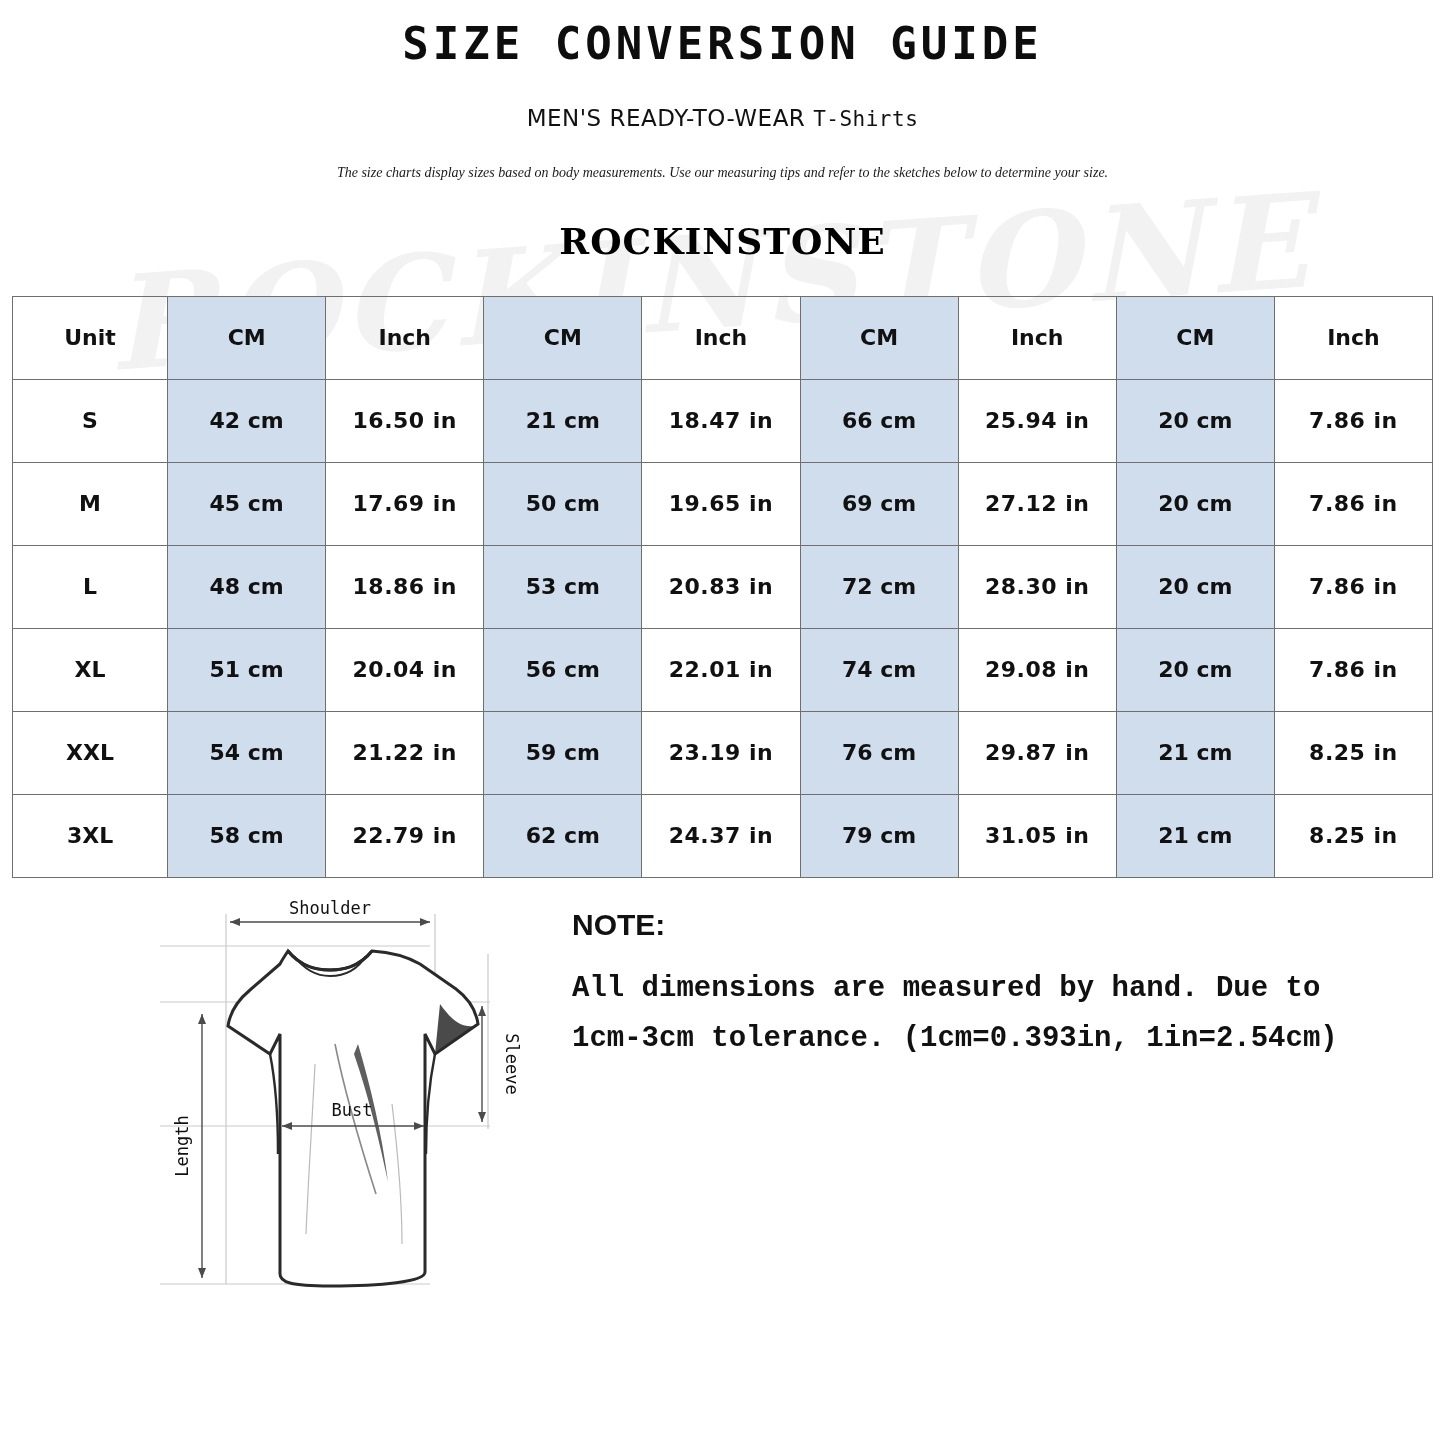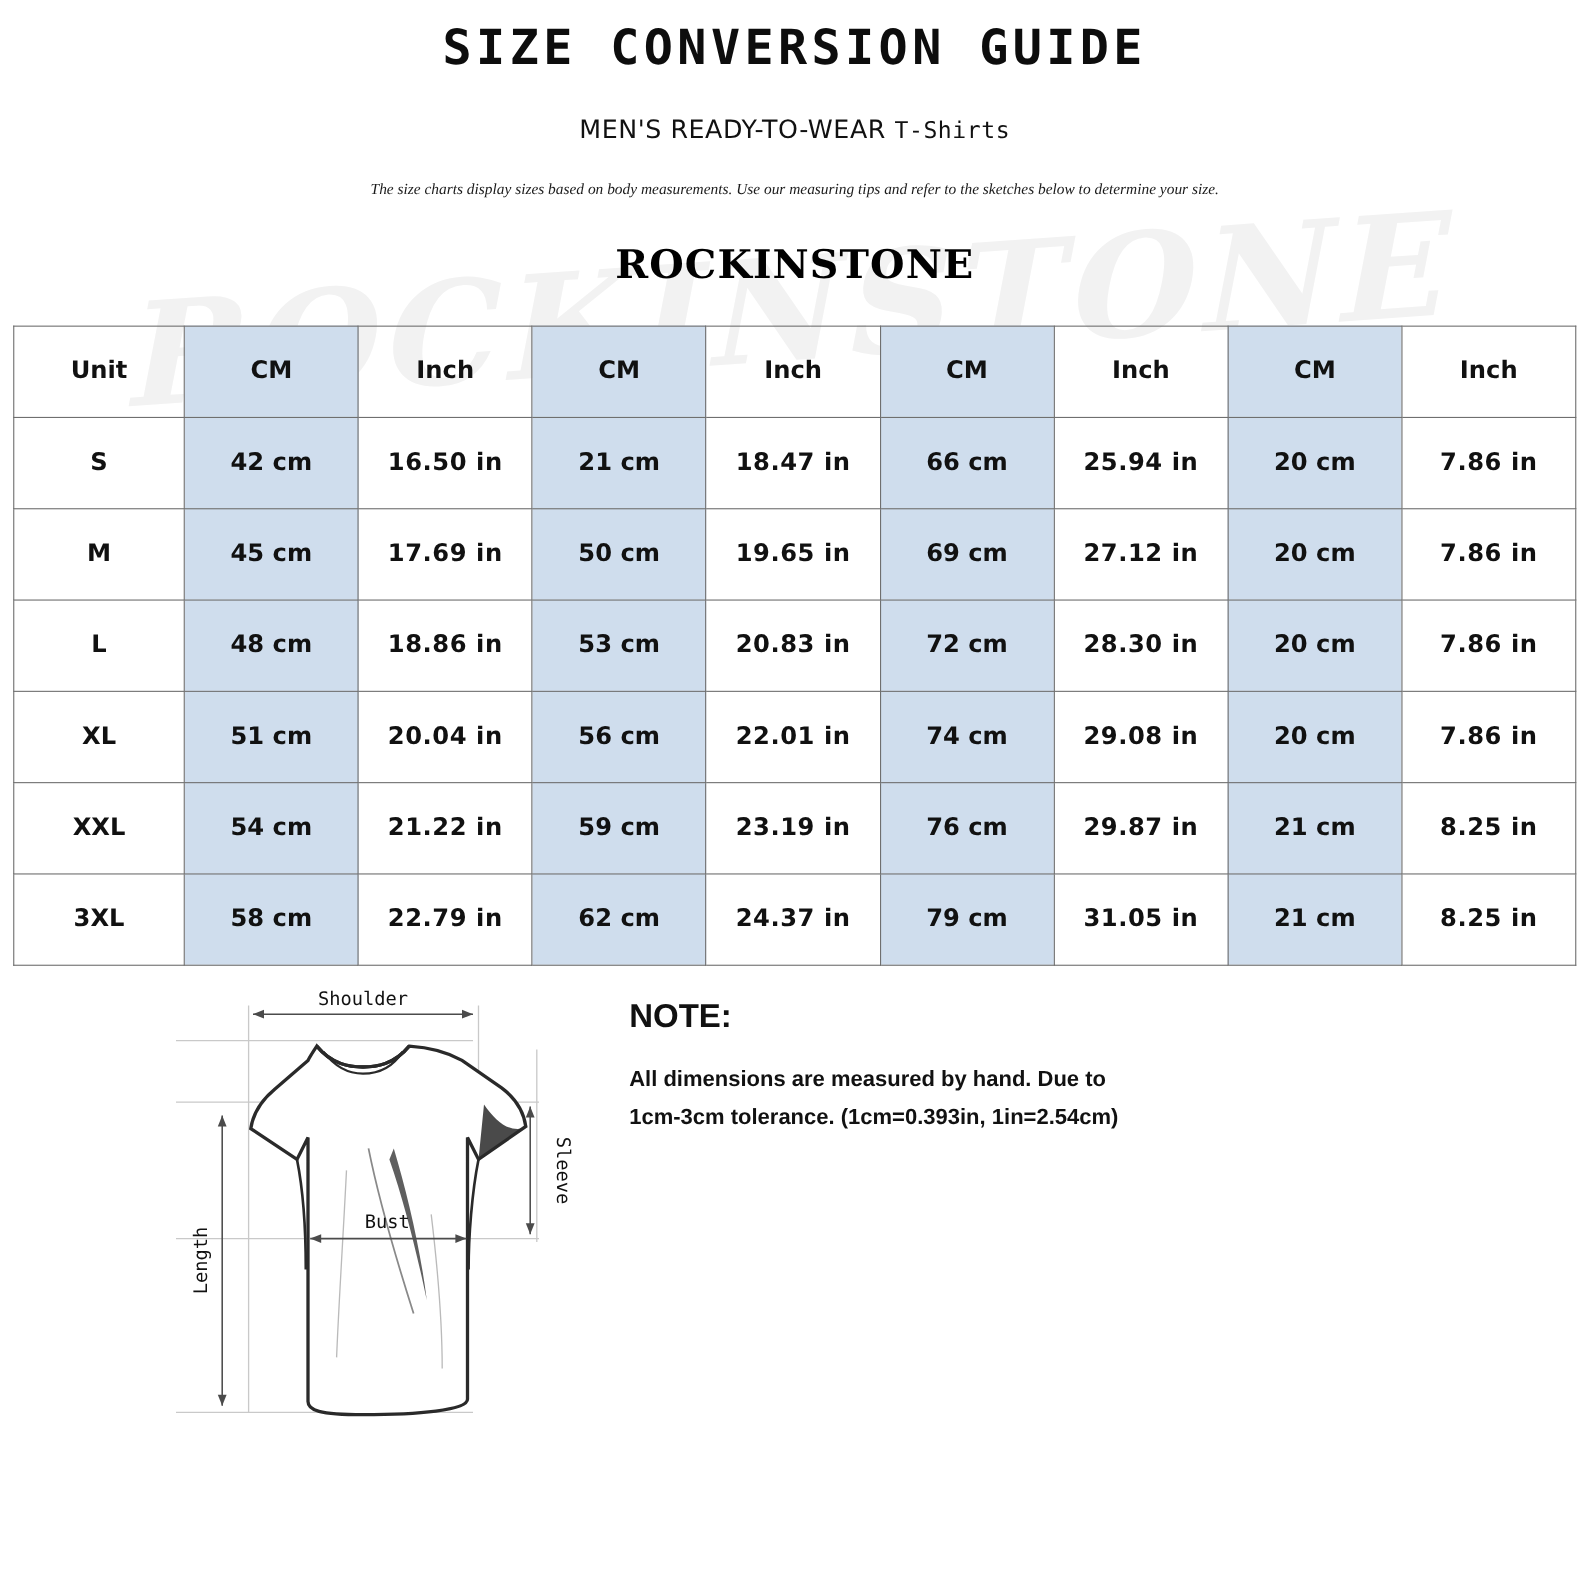--- a/index.html
+++ b/index.html
@@ -128,25 +128,25 @@
     width: 830px;
   }
   .note-title {
     font-size: 30px;
     font-weight: bold;
     color: #111;
     margin-bottom: 22px;
     font-family: "Liberation Sans", sans-serif;
   }
   .note-body {
-    font-size: 20px;
+    font-size: 29px;
     font-weight: bold;
     line-height: 1.75;
     color: #111;
-    font-family: Liberation Sans, sans-serif;
+    font-family: Liberation Mono, monospace;
   }
 </style>
 </head>
 <body>
 
 <div class="watermark">ROCKINSTONE</div>
 
 <div class="content">
 
   <div class="title">SIZE CONVERSION GUIDE</div>

